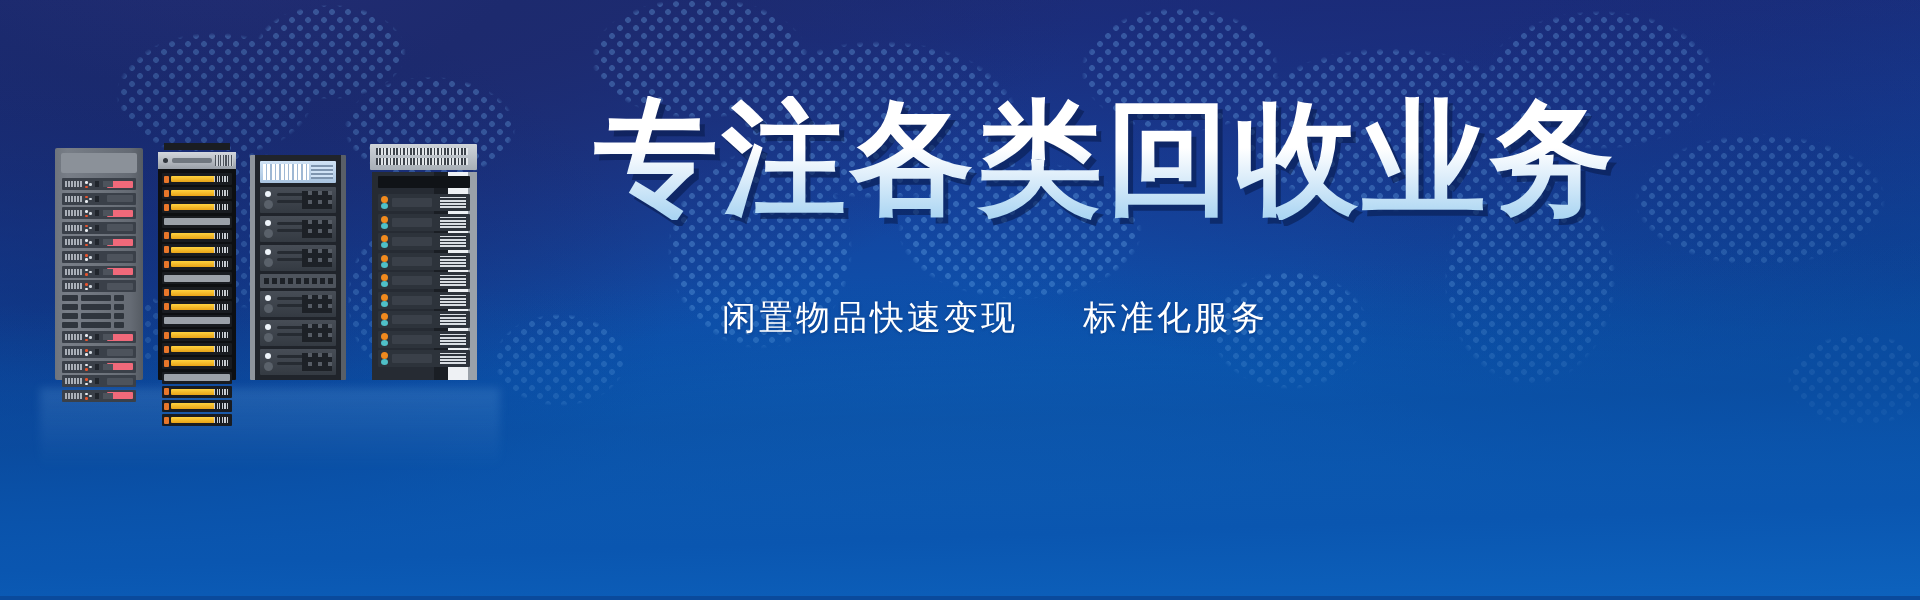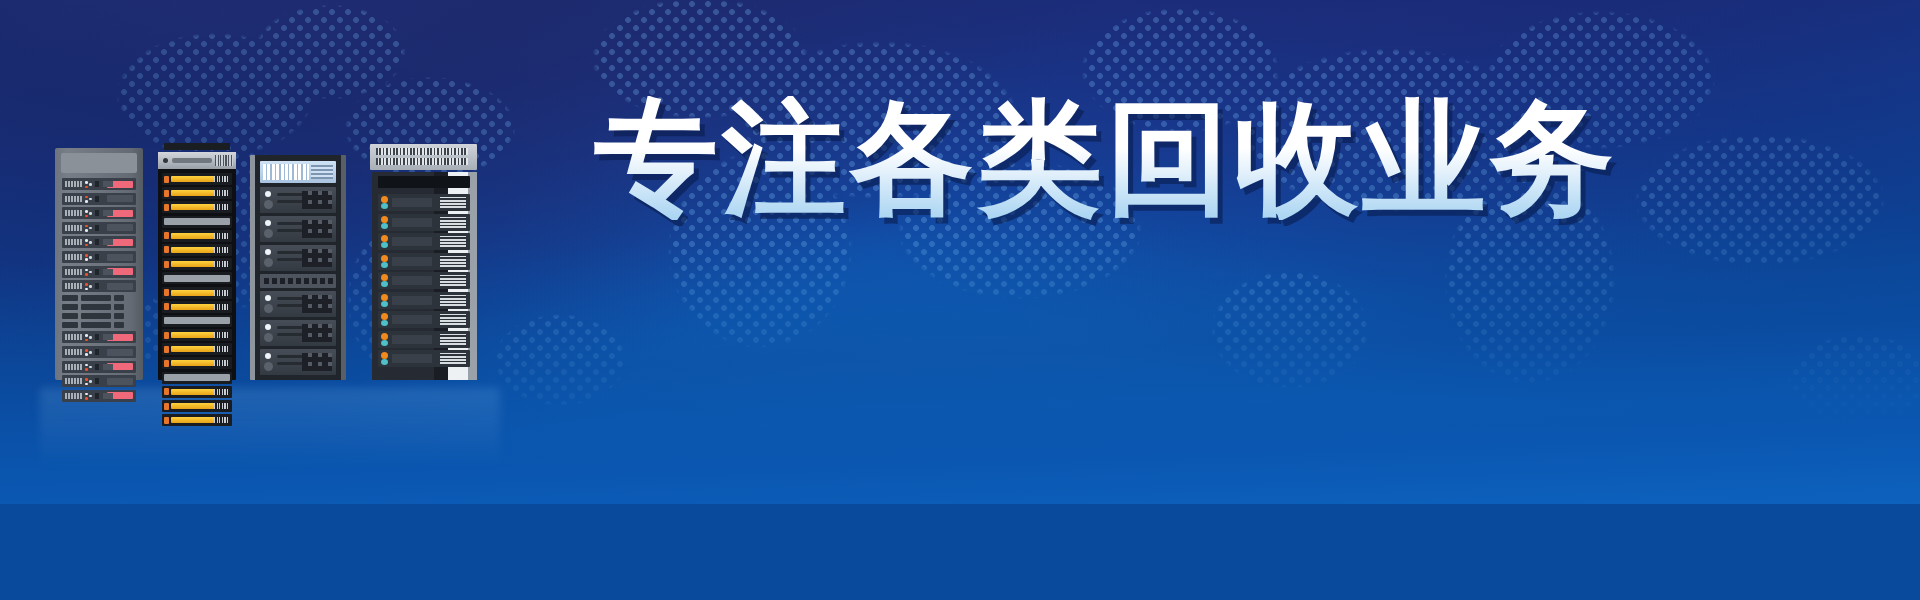--- a/index.html
+++ b/index.html
@@ -2,21 +2,21 @@
 <html><head>
 <meta charset="utf-8">
 <style>
   html,body{margin:0;padding:0;}
   body{
     width:1920px;height:600px;overflow:hidden;
     font-family:"Liberation Sans","DejaVu Sans",sans-serif;
     background:#0a4a9c;
   }
   #banner{
-    position:relative;width:1920px;height:504px;overflow:hidden;
+    position:relative;width:1920px;height:596px;overflow:hidden;
   }
   
   .bg-base{
     position:absolute;inset:0;
     background:
       radial-gradient(ellipse 1400px 760px at 12% -12%, #232d73 0%, #1d2a6e 22%, rgba(26,44,120,0) 62%),
       radial-gradient(ellipse 1500px 900px at 78% -22%, #1b2a77 0%, rgba(22,45,124,0) 58%),
       linear-gradient(176deg,
         #1e2a6e 0%,
         #1b2f7e 13%,
@@ -545,14 +545,19 @@
             <span class="t"></span>
             <span class="b"></span>
             <span class="w"></span>
           </div>
         </div>
     </div>
   </div>
 
   <div class="headline">专注各类回收业务</div>
 
+  <div class="subline">
+    <span>闲置物品快速变现</span>
+    <span class="gap"></span>
+    <span>标准化服务</span>
+  </div>
 
 </div>
 
 </body></html>

